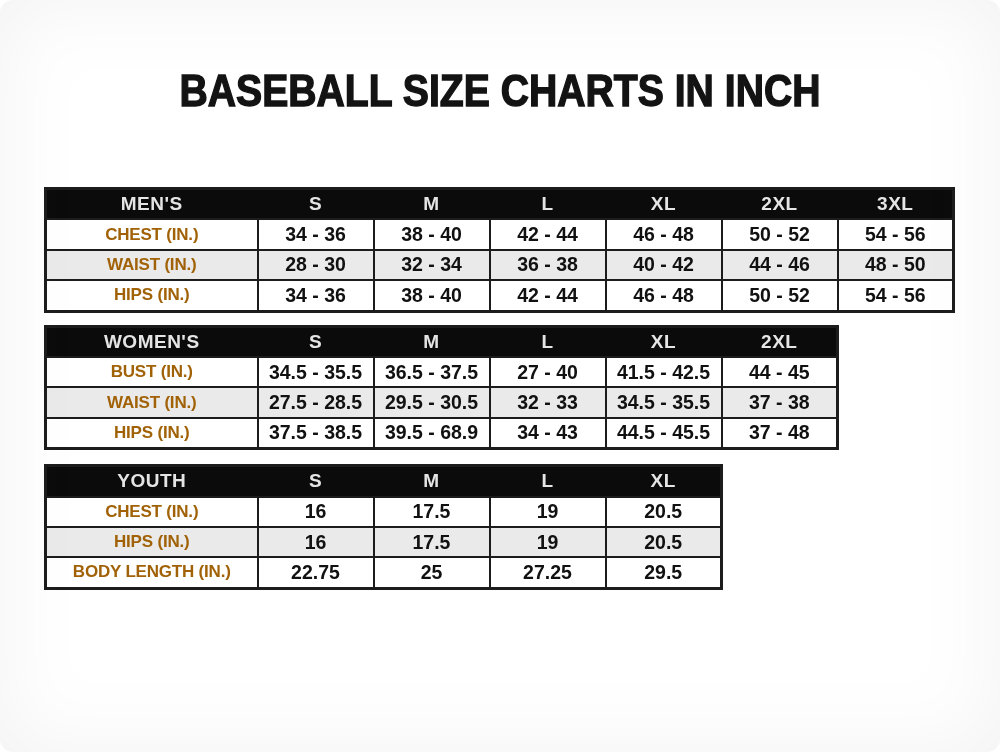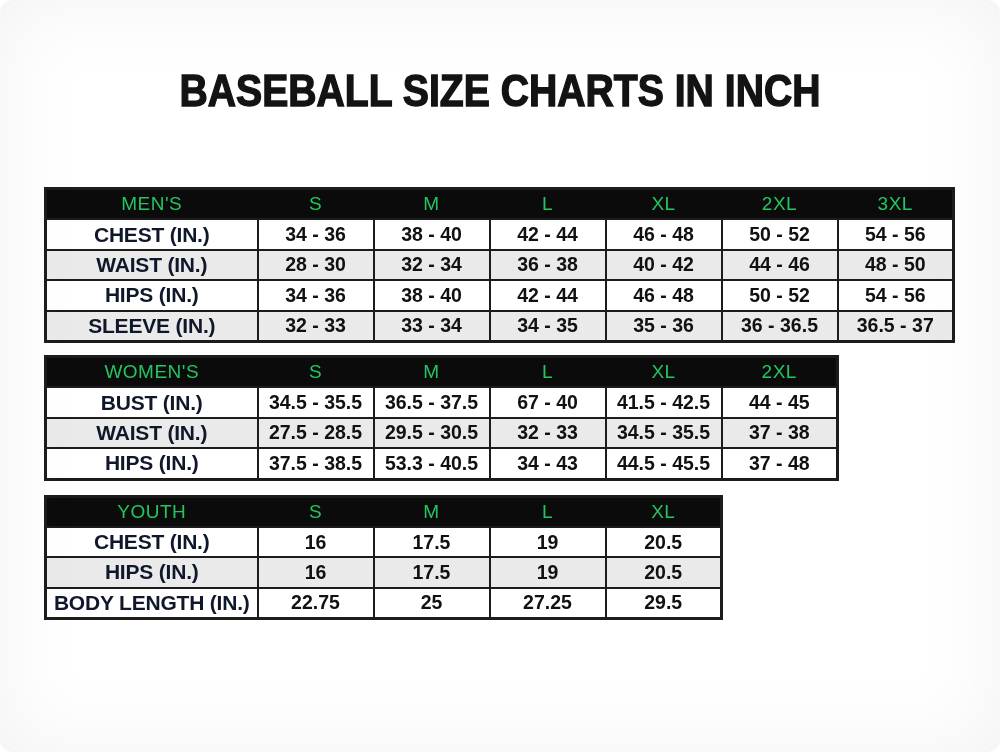--- a/index.html
+++ b/index.html
@@ -49,31 +49,31 @@
     border: 2px solid #1c1c1c;
     height: 28.4px;
     padding: 0;
     text-align: center;
     vertical-align: middle;
     white-space: nowrap;
     overflow: hidden;
   }
   thead th {
     background: #0b0b0b;
-    color: #22c55e;
+    color: #e5e5e5;
     font-size: 19px;
-    font-weight: normal;
+    font-weight: bold;
     letter-spacing: 0.5px;
     border-color: #0b0b0b;
     border-bottom: 2px solid #1c1c1c;
   }
   td.row-label {
-    font-size: 21px;
-    font-weight: bold;
-    color: #0f172a;
+    font-size: 17px;
+    font-weight: bold;
+    color: #a16207;
     letter-spacing: -0.2px;
   }
   td.size-value {
     font-size: 19.5px;
     font-weight: bold;
     color: #111111;
   }
   tr.alt td { background: #eaeaea; }
   tr.plain td { background: #ffffff; }
 </style>
@@ -125,29 +125,20 @@
           </tr>
           <tr class="plain">
             <td class="row-label">HIPS (IN.)</td>
             <td class="size-value">34 - 36</td>
             <td class="size-value">38 - 40</td>
             <td class="size-value">42 - 44</td>
             <td class="size-value">46 - 48</td>
             <td class="size-value">50 - 52</td>
             <td class="size-value">54 - 56</td>
           </tr>
-          <tr class="alt">
-            <td class="row-label">SLEEVE (IN.)</td>
-            <td class="size-value">32 - 33</td>
-            <td class="size-value">33 - 34</td>
-            <td class="size-value">34 - 35</td>
-            <td class="size-value">35 - 36</td>
-            <td class="size-value">36 - 36.5</td>
-            <td class="size-value">36.5 - 37</td>
-          </tr>
         </tbody>
       </table>
       <table class="size-table">
         <colgroup>
           <col class="label-col">
           <col class="size-col">
           <col class="size-col">
           <col class="size-col">
           <col class="size-col">
           <col class="size-col">
@@ -160,36 +151,36 @@
             <th>L</th>
             <th>XL</th>
             <th>2XL</th>
           </tr>
         </thead>
         <tbody>
           <tr class="plain">
             <td class="row-label">BUST (IN.)</td>
             <td class="size-value">34.5 - 35.5</td>
             <td class="size-value">36.5 - 37.5</td>
-            <td class="size-value">67 - 40</td>
+            <td class="size-value">27 - 40</td>
             <td class="size-value">41.5 - 42.5</td>
             <td class="size-value">44 - 45</td>
           </tr>
           <tr class="alt">
             <td class="row-label">WAIST (IN.)</td>
             <td class="size-value">27.5 - 28.5</td>
             <td class="size-value">29.5 - 30.5</td>
             <td class="size-value">32 - 33</td>
             <td class="size-value">34.5 - 35.5</td>
             <td class="size-value">37 - 38</td>
           </tr>
           <tr class="plain">
             <td class="row-label">HIPS (IN.)</td>
             <td class="size-value">37.5 - 38.5</td>
-            <td class="size-value">53.3 - 40.5</td>
+            <td class="size-value">39.5 - 68.9</td>
             <td class="size-value">34 - 43</td>
             <td class="size-value">44.5 - 45.5</td>
             <td class="size-value">37 - 48</td>
           </tr>
         </tbody>
       </table>
       <table class="size-table">
         <colgroup>
           <col class="label-col">
           <col class="size-col">

